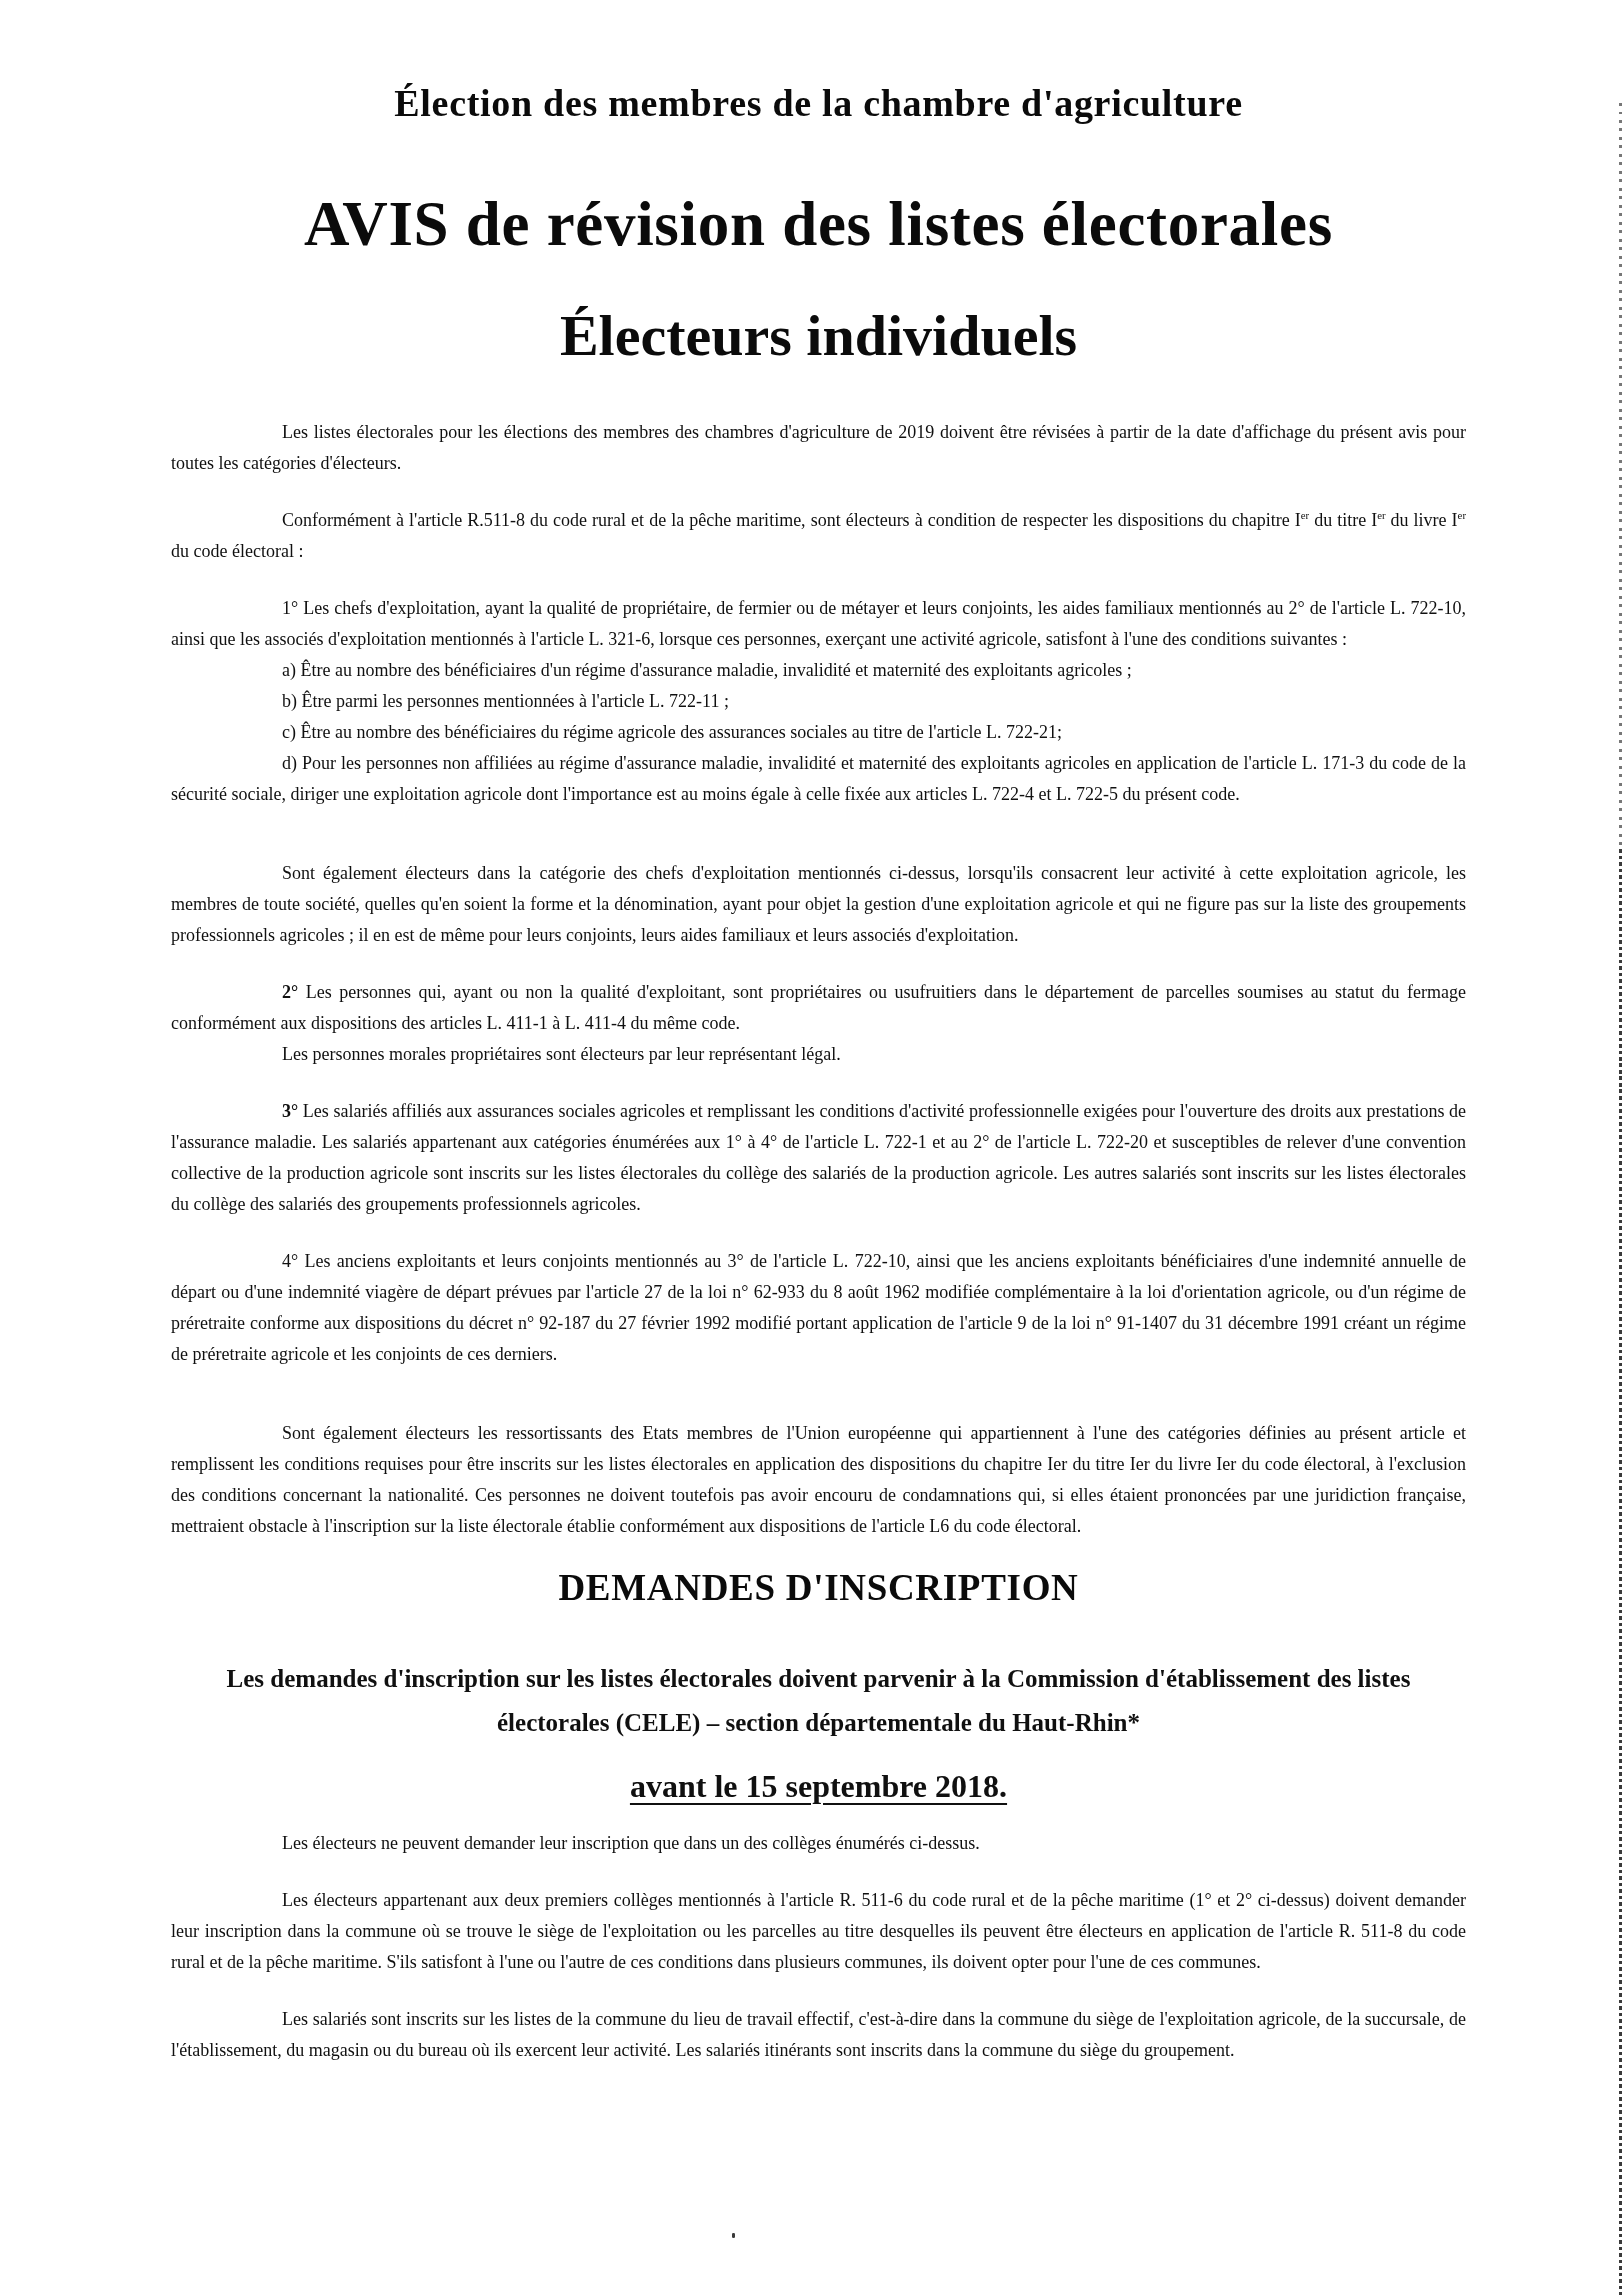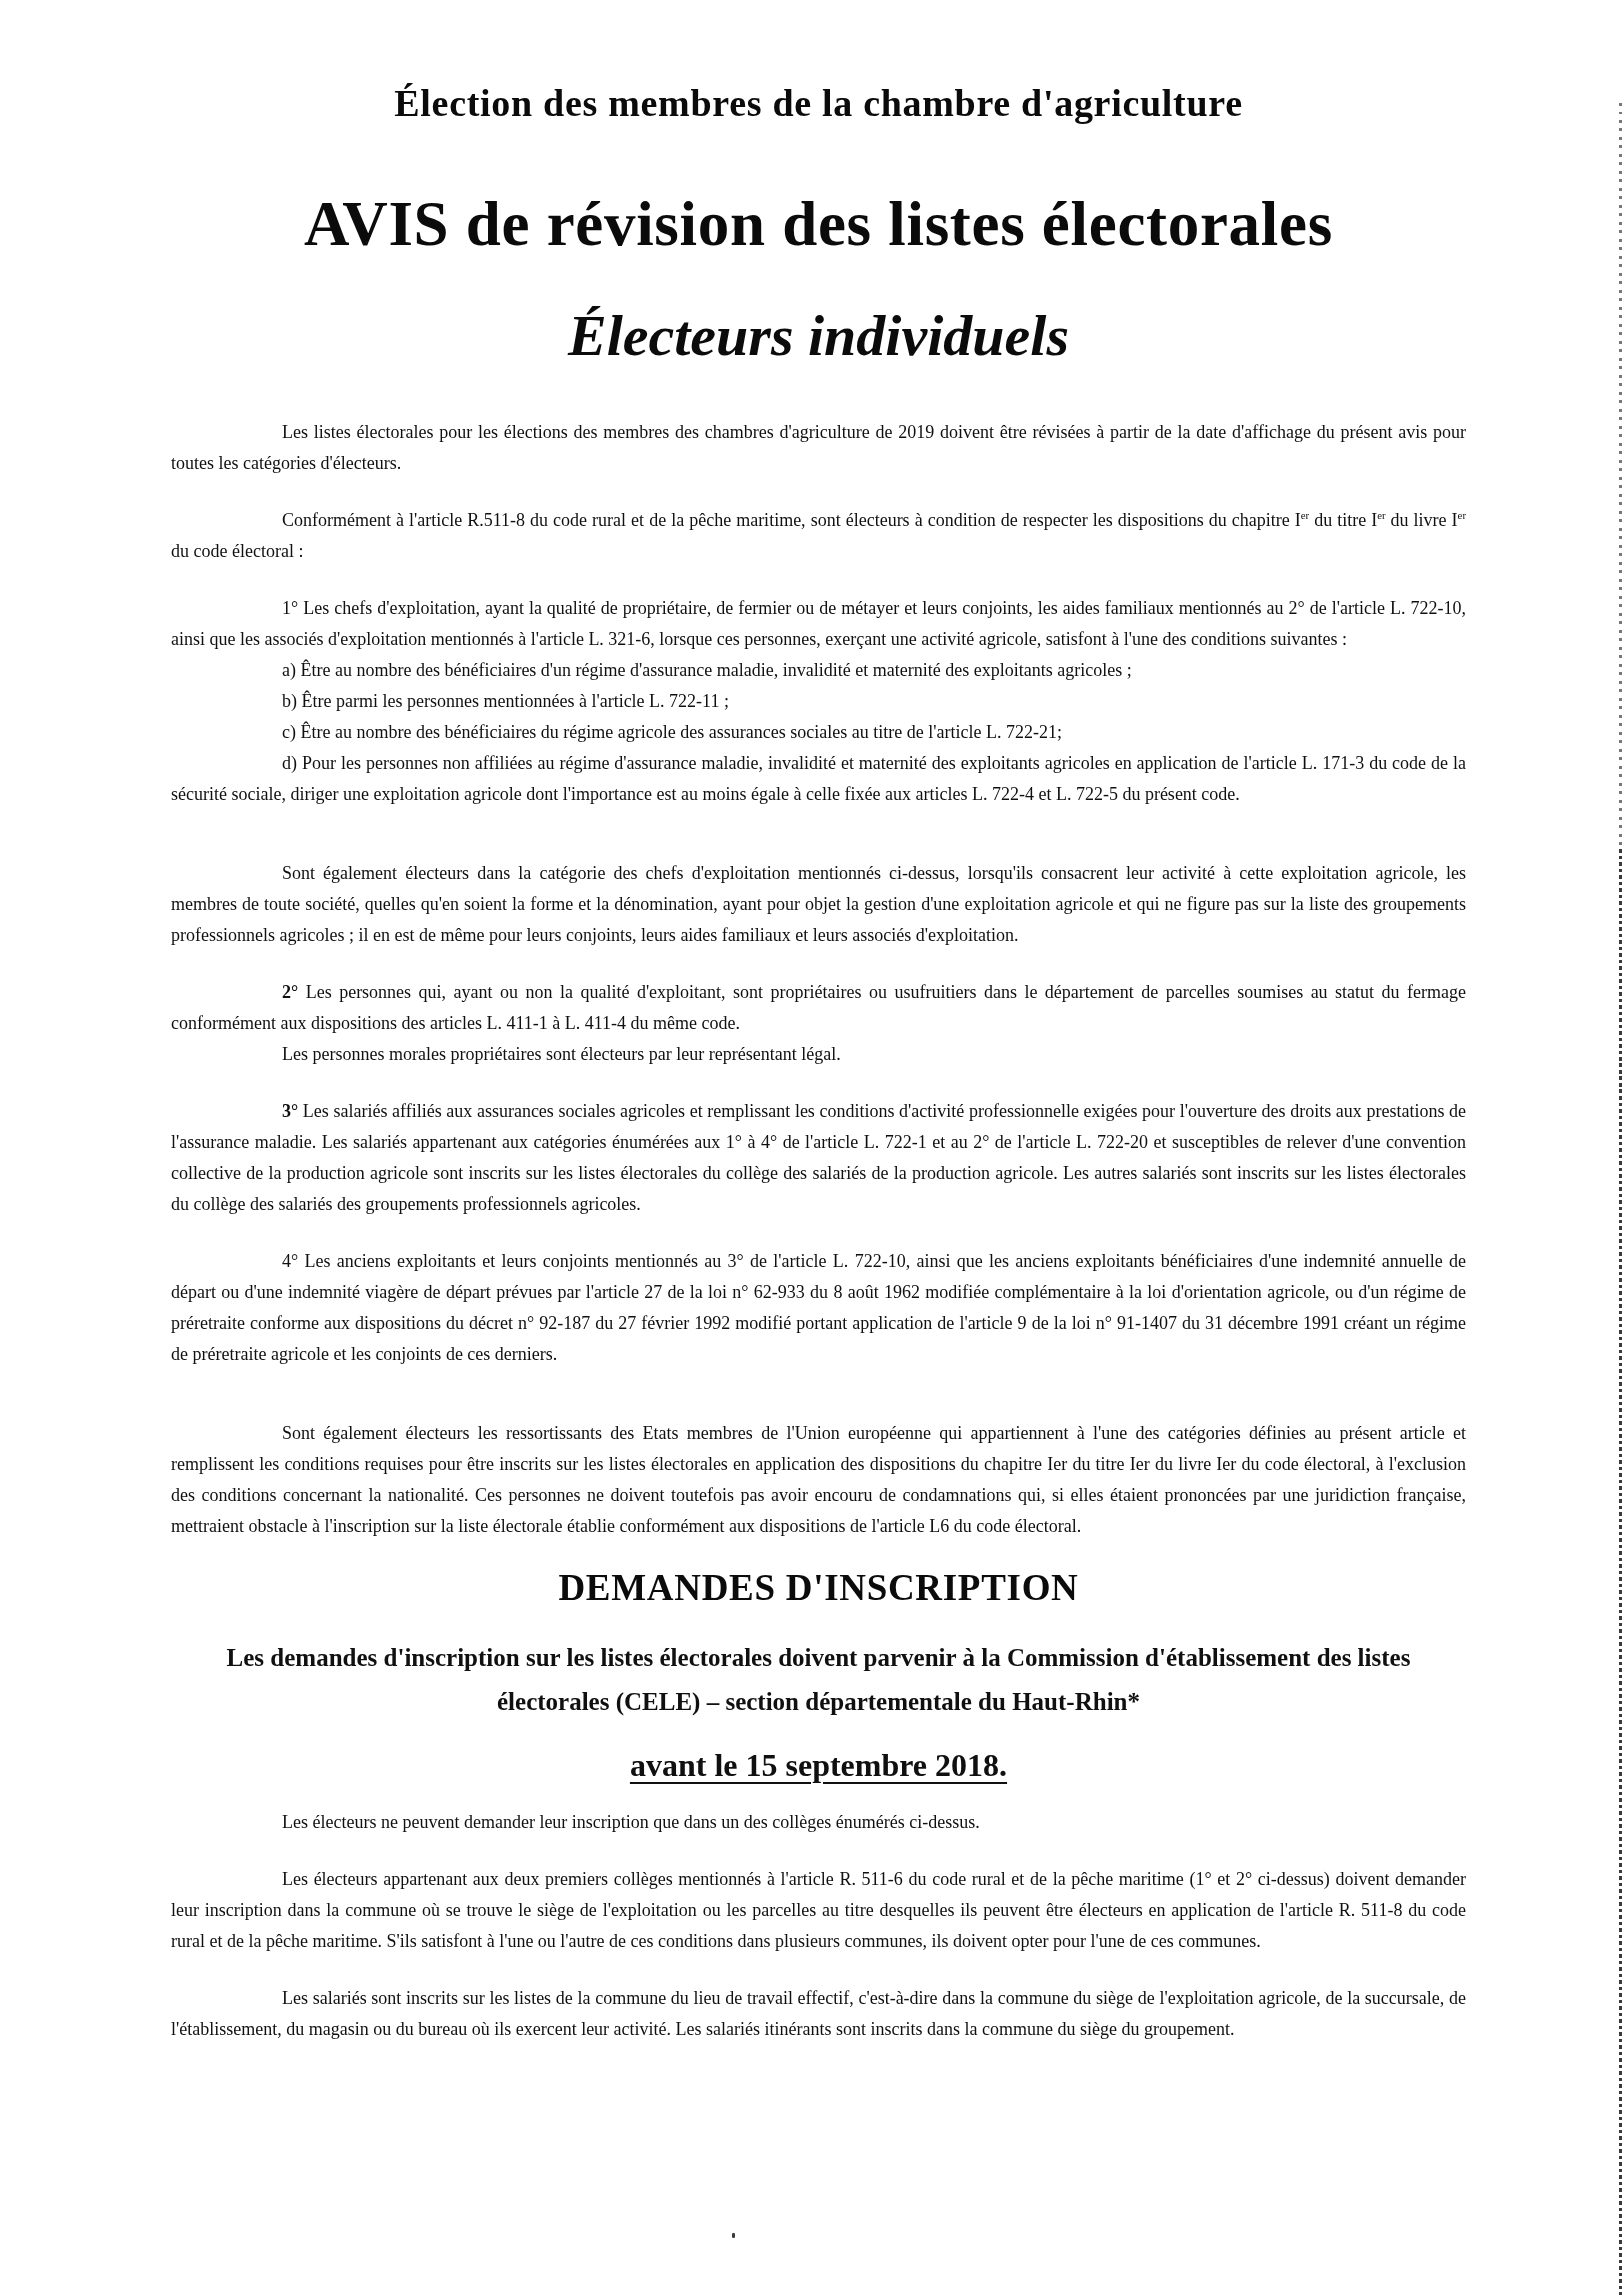--- a/index.html
+++ b/index.html
@@ -13,39 +13,39 @@
   }
   .page { position: absolute; inset: 0; background: #ffffff; }
   .content {
     position: absolute;
     left: 171px; top: 0;
     width: 1295px;
   }
   h1, h2, h3 { margin: 0; text-align: center; font-weight: bold; color: #0b0b0b; }
   .t1 { padding-top: 81px; font-size: 38px; letter-spacing: 0.7px; }
   .t2 { margin-top: 63px; font-size: 63px; letter-spacing: 0.7px; }
-  .t3 { margin-top: 41px; font-size: 58px; font-style: italic; }
+  .t3 { margin-top: 41px; font-size: 58px; }
   p {
     margin: 26px 0 0 0;
     font-size: 18px;
     line-height: 31px;
     text-align: justify;
     text-indent: 111px;
   }
   p.tight { margin-top: 0; }
   p.gap-lg { margin-top: 48px; }
   .num-bold { font-weight: bold; }
   sup { font-size: 0.6em; line-height: 0; vertical-align: super; }
   .inscription-heading {
     margin-top: 24px;
     font-size: 37px;
     letter-spacing: 0.7px;
   }
   p.center-bold {
-    margin-top: 27px;
+    margin-top: 48px;
     text-align: center;
     text-indent: 0;
     font-weight: bold;
     font-size: 25px;
     line-height: 44px;
     padding: 0 26px;
   }
   p.deadline {
     text-align: center;
     text-indent: 0;

